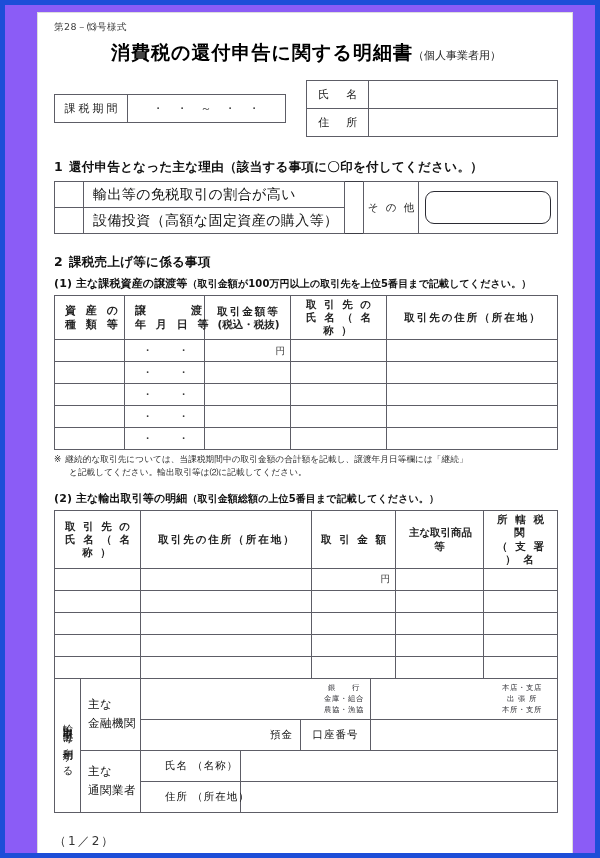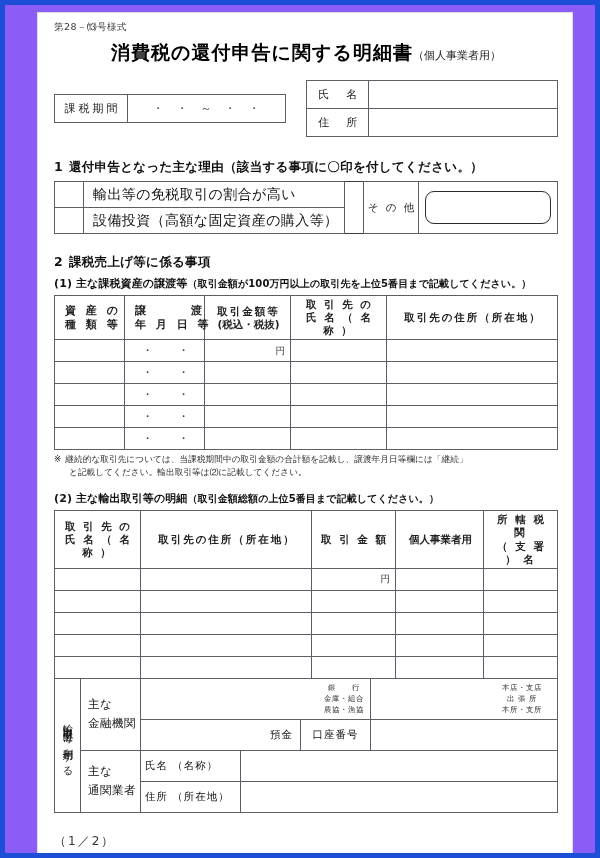--- a/index.html
+++ b/index.html
@@ -101,21 +101,21 @@
     font-size:7.4px;color:#2f2f35;line-height:1.5;text-align:center;
     letter-spacing:.6px;white-space:nowrap;
   }
   .br-types{
     position:absolute;right:15px;top:50%;transform:translateY(-50%);
     font-size:7.4px;color:#2f2f35;line-height:1.5;text-align:center;
     letter-spacing:.6px;white-space:nowrap;
   }
   .yokin{text-align:right;font-size:10.5px;color:#111;padding-right:7px;letter-spacing:1px;}
   .kouza{text-align:center;font-size:10.5px;color:#111;letter-spacing:1px;font-family:Liberation Serif, serif;}
-  .sub-lbl{font-size:10.5px;color:#111;padding-left:4px;letter-spacing:1px;white-space:nowrap;}
+  .sub-lbl{font-size:10.5px;color:#111;padding-left:24px;letter-spacing:1px;white-space:nowrap;}
 
   .footer{margin-top:20px;font-size:12px;color:#333;letter-spacing:2px;}
 </style>
 </head>
 <body>
 
 <div class="page">
   <div class="sheet">
     <div class="inner">
 
@@ -267,21 +267,21 @@
             <col style="width:74px">
         </colgroup>
         <tbody>
             <tr>
           <th class="hd lbl2 two-line">
             <div>取 引 先 の</div>
             <div>氏 名 （ 名 称 ）</div>
           </th>
           <th class="hd lbl2">取引先の住所（所在地）</th>
           <th class="hd lbl2">取 引 金 額</th>
-          <th class="hd lbl2" style="letter-spacing:0">個人事業者用</th>
+          <th class="hd lbl2" style="letter-spacing:0">主な取引商品等</th>
           <th class="hd lbl2 two-line">
             <div>所 轄 税 関</div>
             <div>（ 支 署 ） 名</div>
           </th>
         </tr>
 
         <tr class="bodyrow">
           <td></td>
           <td></td>
           <td class="yen">円</td>

